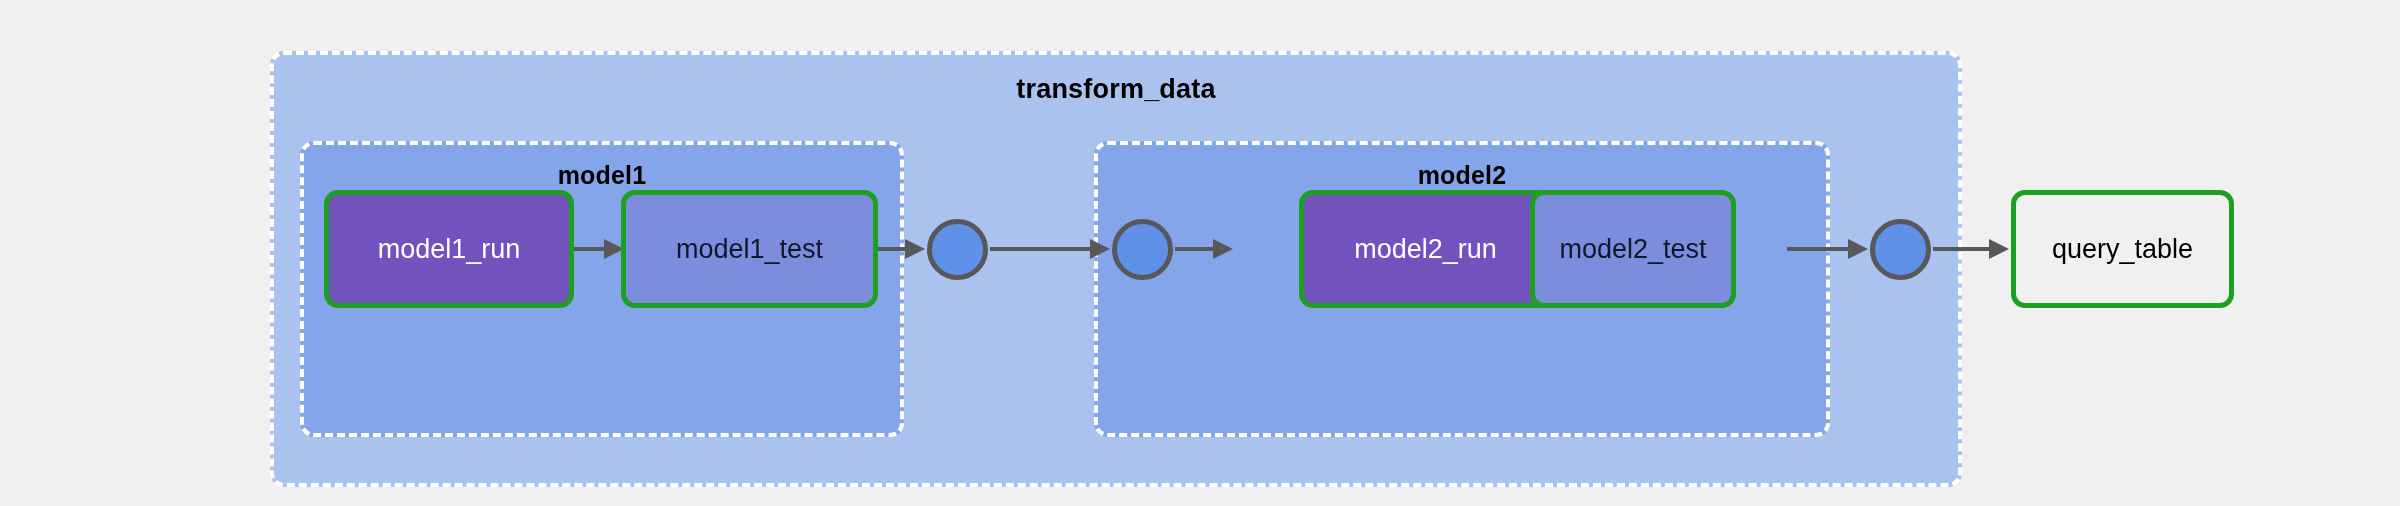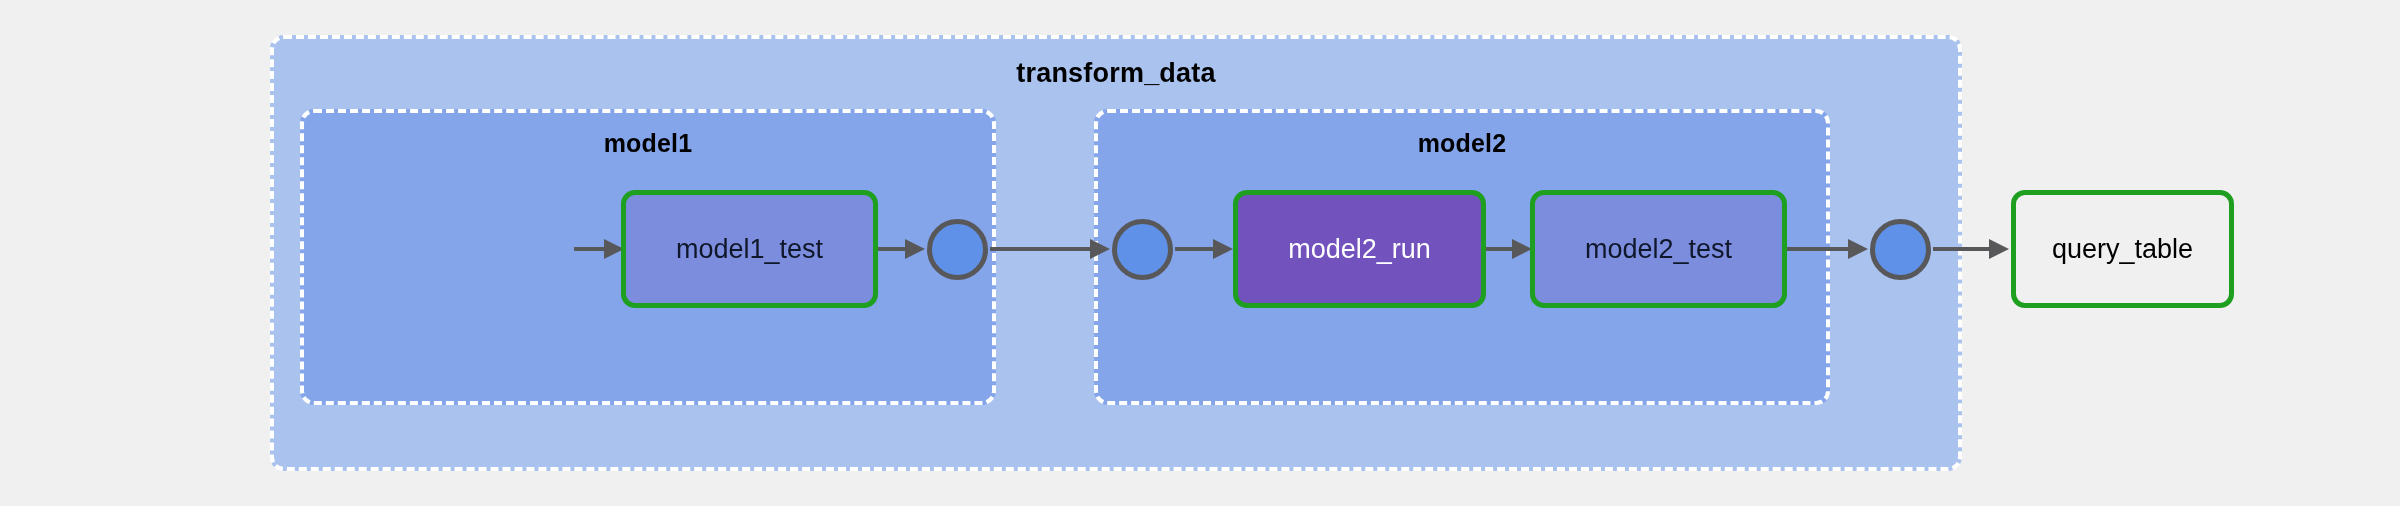--- a/index.html
+++ b/index.html
@@ -21,34 +21,35 @@
     height: 506px;
     background: #f0f0f0;
   }
 
   
   .cluster {
     position: absolute;
     box-sizing: border-box;
     border: 4px dashed #ffffff;
     border-radius: 14px;
+    margin-top: 16px;
   }
   .cluster-outer {
     left: 270px;
     top: 35px;
     width: 1692px;
     height: 436px;
     background: #a9c2ee;
   }
   .cluster-inner {
     top: 105px;
     height: 296px;
     background: #85a5eb;
   }
-  .cluster-model1 { left: 296px; width: 696px; }
+  .cluster-model1 { left: 296px; width: 604px; }
   .cluster-model2 { left: 1090px; width: 736px; }
 
   .cluster-title {
     position: absolute;
     left: 0;
     width: 100%;
     text-align: center;
     font-weight: bold;
     color: #000000;
     letter-spacing: 0.2px;
@@ -85,22 +86,22 @@
     background: #7d8dde;
     color: #0f172a;
   }
   .node-plain {
     background: #f0f0f0;
     color: #000000;
   }
 
   .n-model1-run  { left: 324px;  width: 250px; }
   .n-model1-test { left: 621px;  width: 257px; }
-  .n-model2-run  { left: 1233px; width: 253px; }
-  .n-model2-test { left: 1530px; width: 257px; }
+  .n-model2-run  { left: 1299px; width: 253px; }
+  .n-model2-test { left: 1530px; width: 206px; }
   .n-query-table { left: 2011px; width: 223px; }
 
   
   .circle {
     position: absolute;
     box-sizing: border-box;
     width: 61px;
     height: 61px;
     top: 219px;
     border: 5px solid #58585a;
@@ -176,20 +177,23 @@
       <line class="edge-line" x1="1787" y1="249" x2="1848" y2="249"></line>
       <polygon class="edge-head" points="1848,239 1868,249 1848,259"></polygon>
     </g>
 
     <g>
       <line class="edge-line" x1="1933" y1="249" x2="1989" y2="249"></line>
       <polygon class="edge-head" points="1989,239 2009,249 1989,259"></polygon>
     </g>
   </svg>
 
+  <div class="node node-run n-model1-run">
+    <span>model1_run</span>
+  </div>
 
   <div class="node node-test n-model1-test">
     <span>model1_test</span>
   </div>
 
   <div class="circle c-1"></div>
 
   <div class="circle c-2"></div>
 
   <div class="node node-run n-model2-run">

